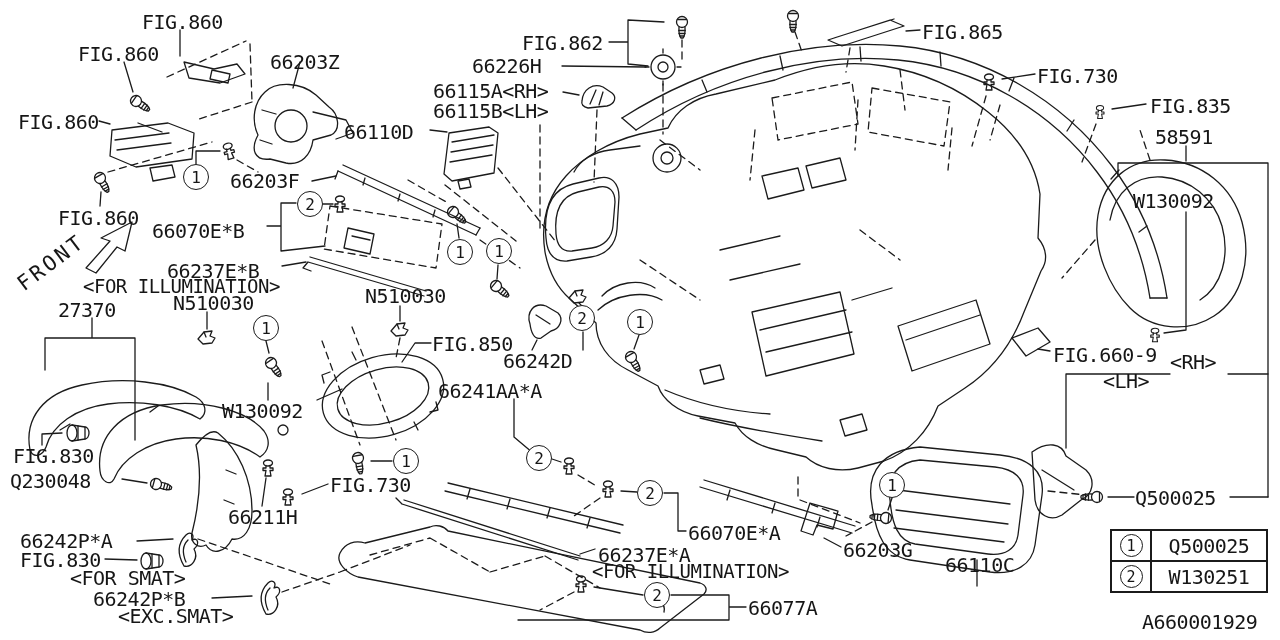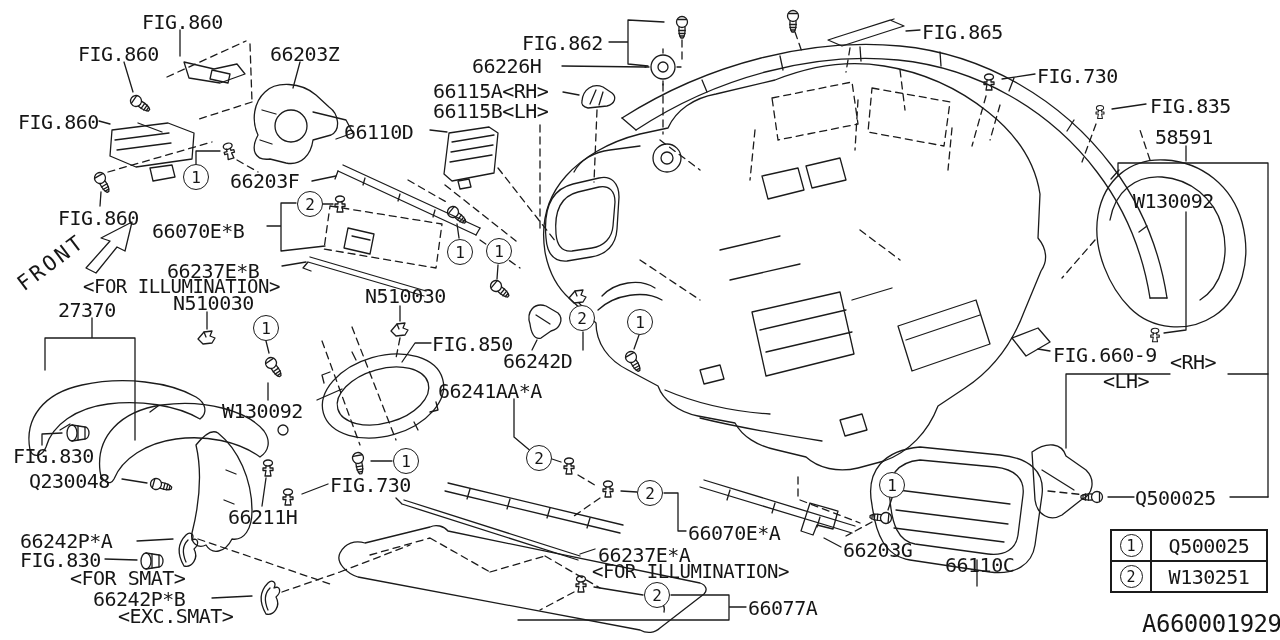--- a/index.html
+++ b/index.html
@@ -17,21 +17,21 @@
   #front-label{transform:rotate(-37deg);transform-origin:0 50%;letter-spacing:3px;font-size:21px;}
   
   #legend{position:absolute;left:1110px;top:529px;width:158px;height:64px;
           border:2px solid #1b1b1b;display:flex;flex-direction:column;box-sizing:border-box;}
   #legend .lrow{flex:1;display:flex;align-items:center;}
   #legend .lrow+.lrow{border-top:2px solid #1b1b1b;}
   #legend .lnum{width:38px;display:flex;align-items:center;justify-content:center;
                 border-right:2px solid #1b1b1b;align-self:stretch;}
   #legend .lnum .co{position:static;width:23px;height:23px;font-size:15px;}
   #legend .lcode{flex:1;display:flex;align-items:center;justify-content:center;font-size:20px;letter-spacing:-0.5px;}
-  #doc-code{position:absolute;left:1142px;top:610px;font-size:24px;letter-spacing:-0.5px;}
+  #doc-code{position:absolute;left:1142px;top:610px;font-size:20px;letter-spacing:-0.5px;}
 </style>
 </head>
 <body>
 
 <div id="page">
 
 <svg id="art" width="1280" height="640" viewBox="0 0 1280 640">
   <defs>
     <g id="scr">
       <circle cx="0" cy="0" r="5.5"></circle>
@@ -295,35 +295,35 @@
     <path d="M977,560 L977,586"></path>
   </g>
 
   <path d="M86,268 L110,241 L101,238 L132,222 L125,251 L117,247 L96,273 Z"></path>
 </svg>
 
 <div class="lbl" style="left:142px;top:12px">FIG.860</div>
 <div class="lbl" style="left:78px;top:44px">FIG.860</div>
 <div class="lbl" style="left:18px;top:112px">FIG.860</div>
 <div class="lbl" style="left:58px;top:208px">FIG.860</div>
-<div class="lbl" style="left:270px;top:44px">66203Z</div>
+<div class="lbl" style="left:270px;top:52px">66203Z</div>
 <div class="lbl" style="left:344px;top:122px">66110D</div>
 <div class="lbl" style="left:230px;top:171px">66203F</div>
 <div class="lbl" style="left:152px;top:221px">66070E*B</div>
 <div class="lbl" style="left:167px;top:261px">66237E*B</div>
 <div class="lbl sm" style="left:83px;top:277px">&lt;FOR ILLUMINATION&gt;</div>
 <div class="lbl" style="left:173px;top:293px">N510030</div>
 <div class="lbl" style="left:365px;top:286px">N510030</div>
 <div class="lbl" style="left:58px;top:300px">27370</div>
 <div class="lbl" style="left:432px;top:334px">FIG.850</div>
 <div class="lbl" style="left:503px;top:351px">66242D</div>
 <div class="lbl" style="left:438px;top:381px">66241AA*A</div>
 <div class="lbl" style="left:222px;top:401px">W130092</div>
 <div class="lbl" style="left:13px;top:446px">FIG.830</div>
-<div class="lbl" style="left:29px;top:471px">Q230048</div>
+<div class="lbl" style="left:10px;top:471px">Q230048</div>
 <div class="lbl" style="left:330px;top:475px">FIG.730</div>
 <div class="lbl" style="left:228px;top:507px">66211H</div>
 <div class="lbl" style="left:20px;top:531px">66242P*A</div>
 <div class="lbl" style="left:20px;top:550px">FIG.830</div>
 <div class="lbl" style="left:70px;top:568px">&lt;FOR SMAT&gt;</div>
 <div class="lbl" style="left:93px;top:589px">66242P*B</div>
 <div class="lbl" style="left:118px;top:606px">&lt;EXC.SMAT&gt;</div>
 <div class="lbl" style="left:522px;top:33px">FIG.862</div>
 <div class="lbl" style="left:472px;top:56px">66226H</div>
 <div class="lbl" style="left:433px;top:81px">66115A&lt;RH&gt;</div>

